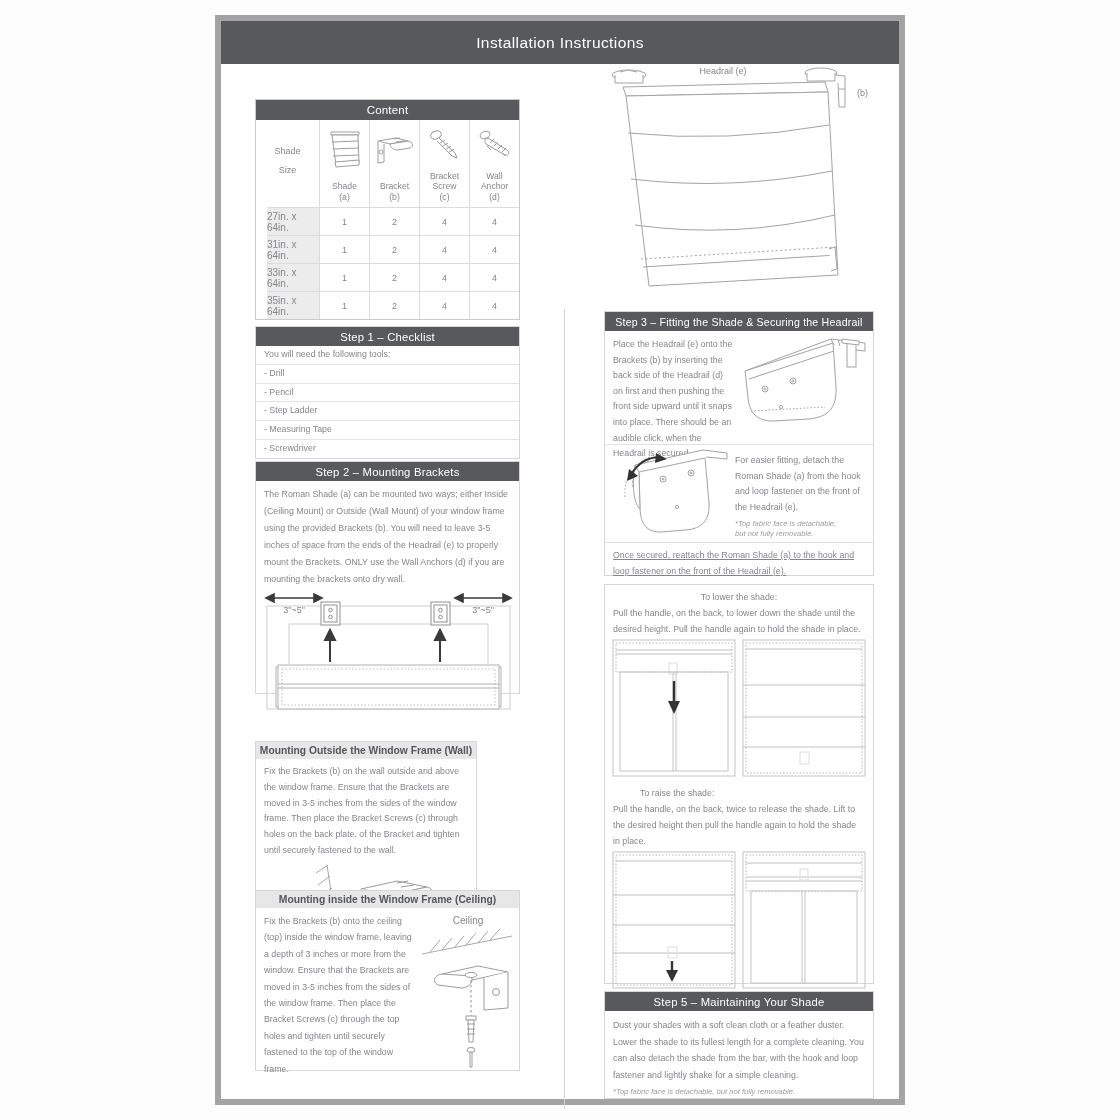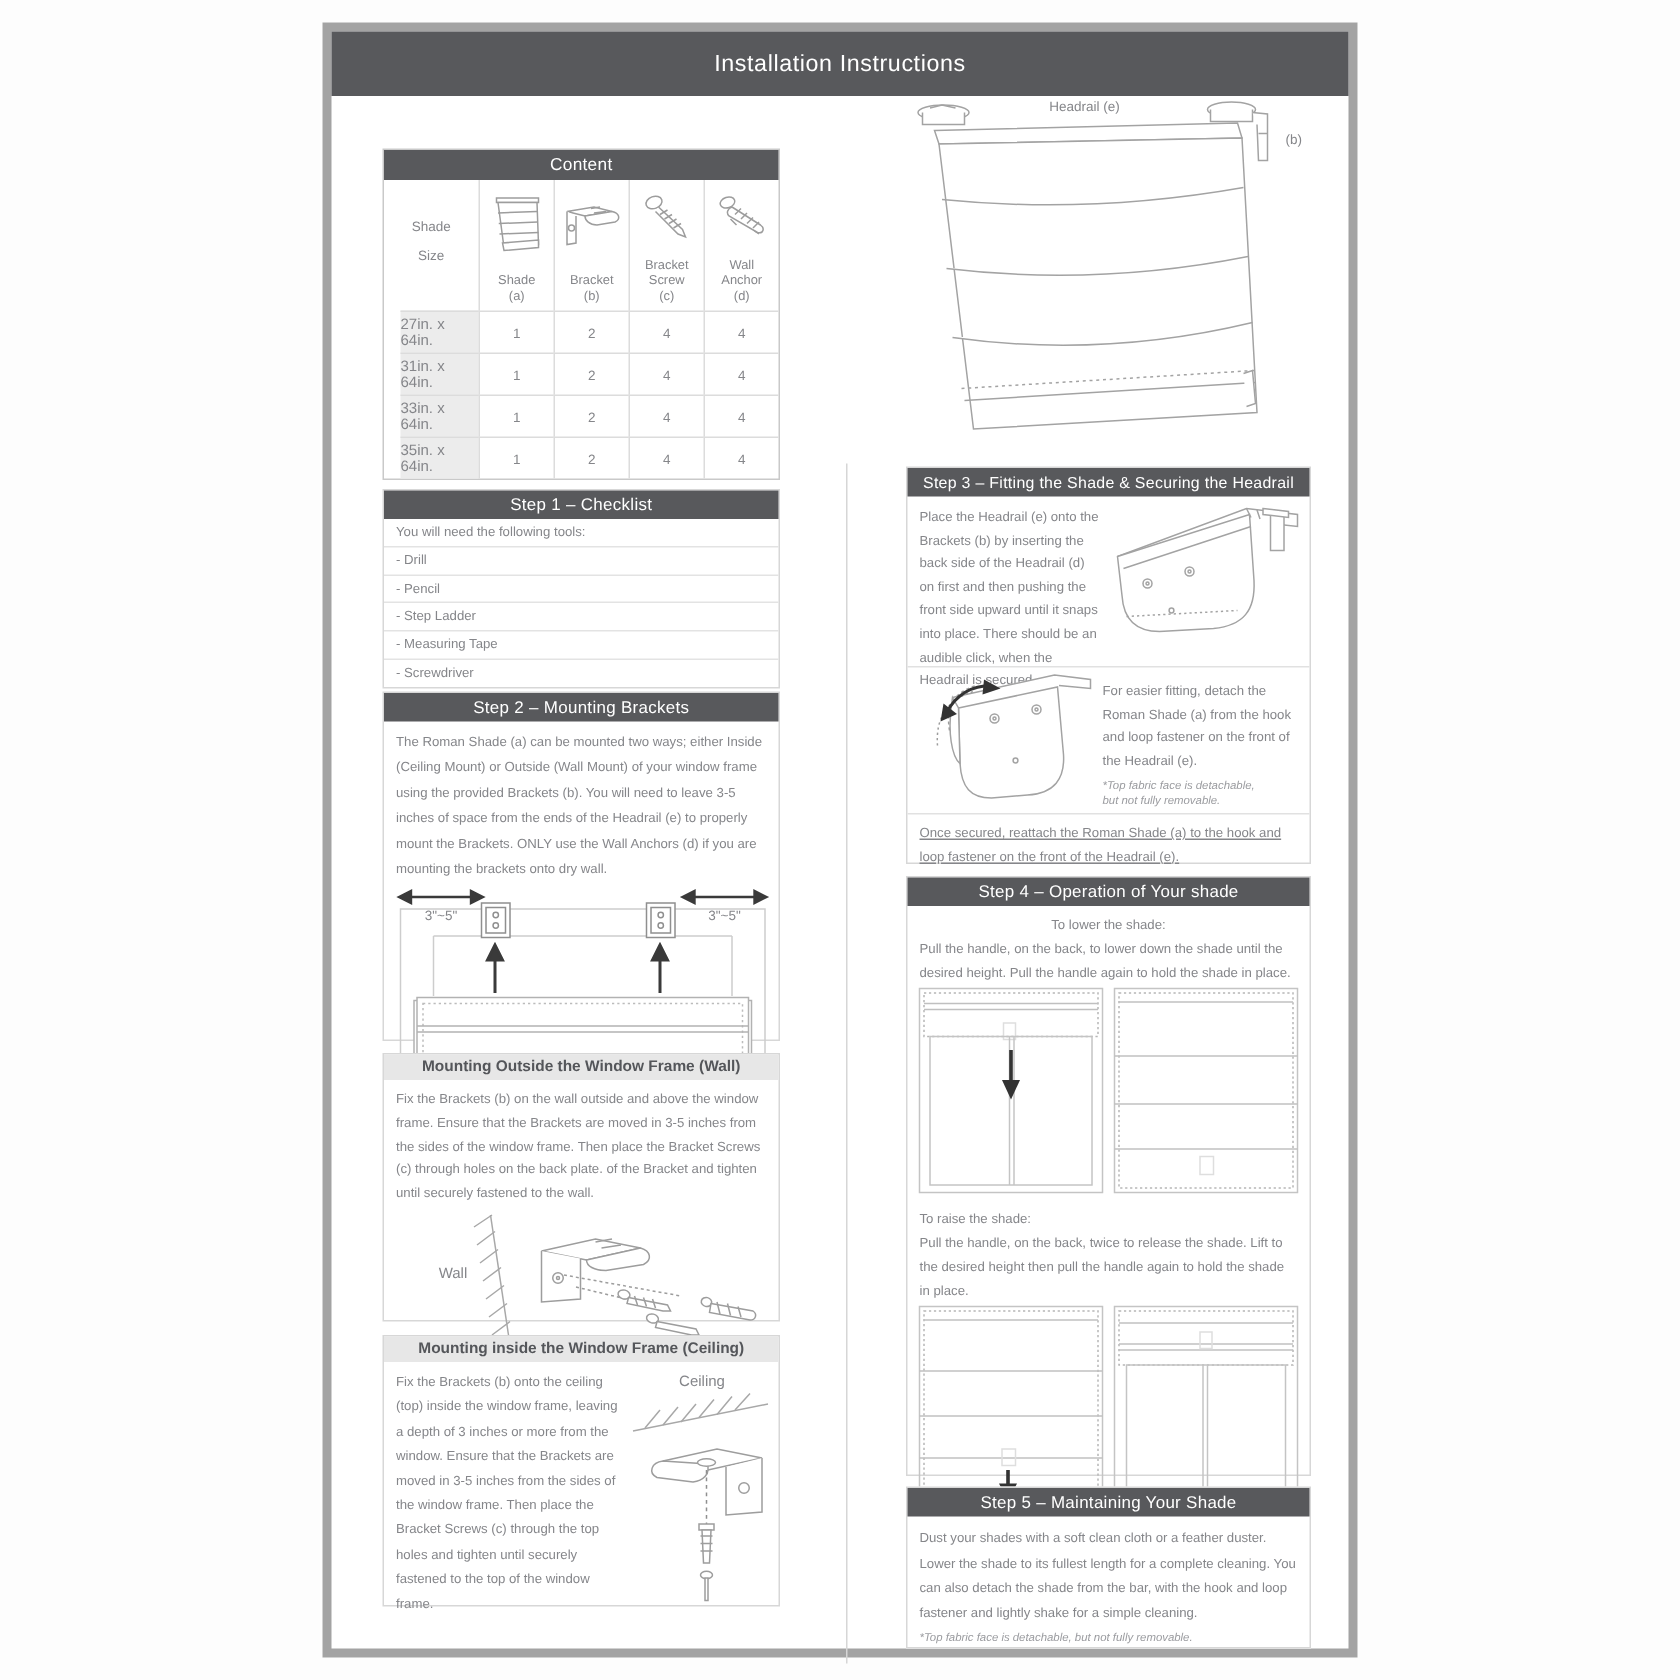--- a/index.html
+++ b/index.html
@@ -179,21 +179,21 @@
         <rect x="12" y="77" width="4" height="40"></rect>
           <rect x="233" y="77" width="4" height="40"></rect>
         <rect x="14" y="75" width="221" height="44"></rect>
       </g>
       <rect x="18" y="79" width="213" height="36" fill="none" stroke="#bcbcbc" stroke-dasharray="1.5,2"></rect>
       <line x1="14" y1="94" x2="235" y2="94" stroke="#b2b2b2"></line>
       <line x1="14" y1="98" x2="235" y2="98" stroke="#b2b2b2"></line>
     </svg>
   </div>
 
-  <div class="box" style="left:34px;top:681px;width:265px;height:179px;">
+  <div class="box" style="left:34px;top:720px;width:222px;height:179px;">
     <div class="subbar">Mounting Outside the Window Frame (Wall)</div>
     <div class="txt" style="padding:5px 8px 0;line-height:15.8px;">Fix the Brackets (b) on the wall outside and above the window frame. Ensure that the Brackets are moved in 3-5 inches from the sides of the window frame. Then place the Bracket Screws (c) through holes on the back plate. of the Bracket and tighten until securely fastened to the wall.</div>
     <svg width="249" height="86" viewBox="0 0 249 86" style="margin:2px 8px 0;">
       <text class="figlbl" x="38" y="46" text-anchor="middle" style="font-size:10px;">Wall</text>
       <g stroke="#a8a8a8" fill="none">
         <line x1="63" y1="4" x2="75" y2="84"></line>
         <path d="M52 12 L64 4 M54 24 L66 15 M56 36 L68 27 M58 48 L70 39 M60 60 L72 51 M62 72 L74 63 M64 84 L76 75"></path>
       </g>
       <g fill="#fff" stroke="#9d9d9d">
         <path d="M97 28 L133 20 L163 26 L127 34 Z"></path>
@@ -318,21 +318,20 @@
       <div style="flex:1;padding:8px 8px 0 2px;">
         <div class="txt" style="line-height:15.6px;">For easier fitting, detach the Roman Shade (a) from the hook and loop fastener on the front of the Headrail (e).</div>
         <div class="note preline" style="margin-top:4px;">*Top fabric face is detachable,
 but not fully removable.</div>
       </div>
     </div>
     <div class="txt" style="padding:5px 8px 0;line-height:15.6px;text-decoration:underline;">Once secured, reattach the Roman Shade (a) to the hook and loop fastener on the front of the Headrail (e).</div>
   </div>
 
   <div class="box" style="left:383px;top:563px;width:270px;height:400px;">
-    <div class="bar">Step 4 – Operation of Your shade</div>
     <div style="padding:4px 8px 0;">
       <div class="txt" style="line-height:16px;text-align:center;">To lower the shade:</div>
       <div class="txt" style="line-height:16px;">Pull the handle, on the back, to lower down the shade until the desired height. Pull the handle again to hold the shade in place.</div>
     </div>
     <div class="s4-pair">
       <svg width="124" height="138" viewBox="0 0 124 138">
         <rect x="1" y="1" width="122" height="136" fill="none" stroke="#c4c4c4"></rect>
         <rect x="4" y="4" width="116" height="29" fill="none" stroke="#b6b6b6" stroke-dasharray="1.5,1.8"></rect>
         <line x1="4" y1="11" x2="120" y2="11" stroke="#c0c0c0"></line>
         <line x1="4" y1="15" x2="120" y2="15" stroke="#c0c0c0"></line>
@@ -347,21 +346,21 @@
         <rect x="1" y="1" width="122" height="136" fill="none" stroke="#c4c4c4"></rect>
         <rect x="4" y="4" width="116" height="130" fill="none" stroke="#b6b6b6" stroke-dasharray="1.5,1.8"></rect>
         <line x1="4" y1="10" x2="120" y2="10" stroke="#c0c0c0"></line>
         <line x1="1" y1="46" x2="123" y2="46" stroke="#c0c0c0"></line>
         <line x1="1" y1="78" x2="123" y2="78" stroke="#c0c0c0"></line>
         <line x1="1" y1="108" x2="123" y2="108" stroke="#c0c0c0"></line>
         <rect x="58" y="113" width="9" height="12" fill="none" stroke="#dedede"></rect>
       </svg>
     </div>
     <div style="padding:2px 8px 0;">
-      <div class="txt" style="line-height:16px;">To raise the shade:</div>
+      <div class="txt" style="line-height:16px;margin-left:27px;">To raise the shade:</div>
       <div class="txt" style="line-height:16px;">Pull the handle, on the back, twice to release the shade. Lift to the desired height then pull the handle again to hold the shade in place.</div>
     </div>
     <div class="s4-pair">
       <svg width="124" height="138" viewBox="0 0 124 138">
         <rect x="1" y="1" width="122" height="136" fill="none" stroke="#c4c4c4"></rect>
         <rect x="4" y="4" width="116" height="130" fill="none" stroke="#b6b6b6" stroke-dasharray="1.5,1.8"></rect>
         <line x1="4" y1="10" x2="120" y2="10" stroke="#c0c0c0"></line>
         <line x1="1" y1="44" x2="123" y2="44" stroke="#c0c0c0"></line>
         <line x1="1" y1="74" x2="123" y2="74" stroke="#c0c0c0"></line>
         <line x1="1" y1="102" x2="123" y2="102" stroke="#c0c0c0"></line>

